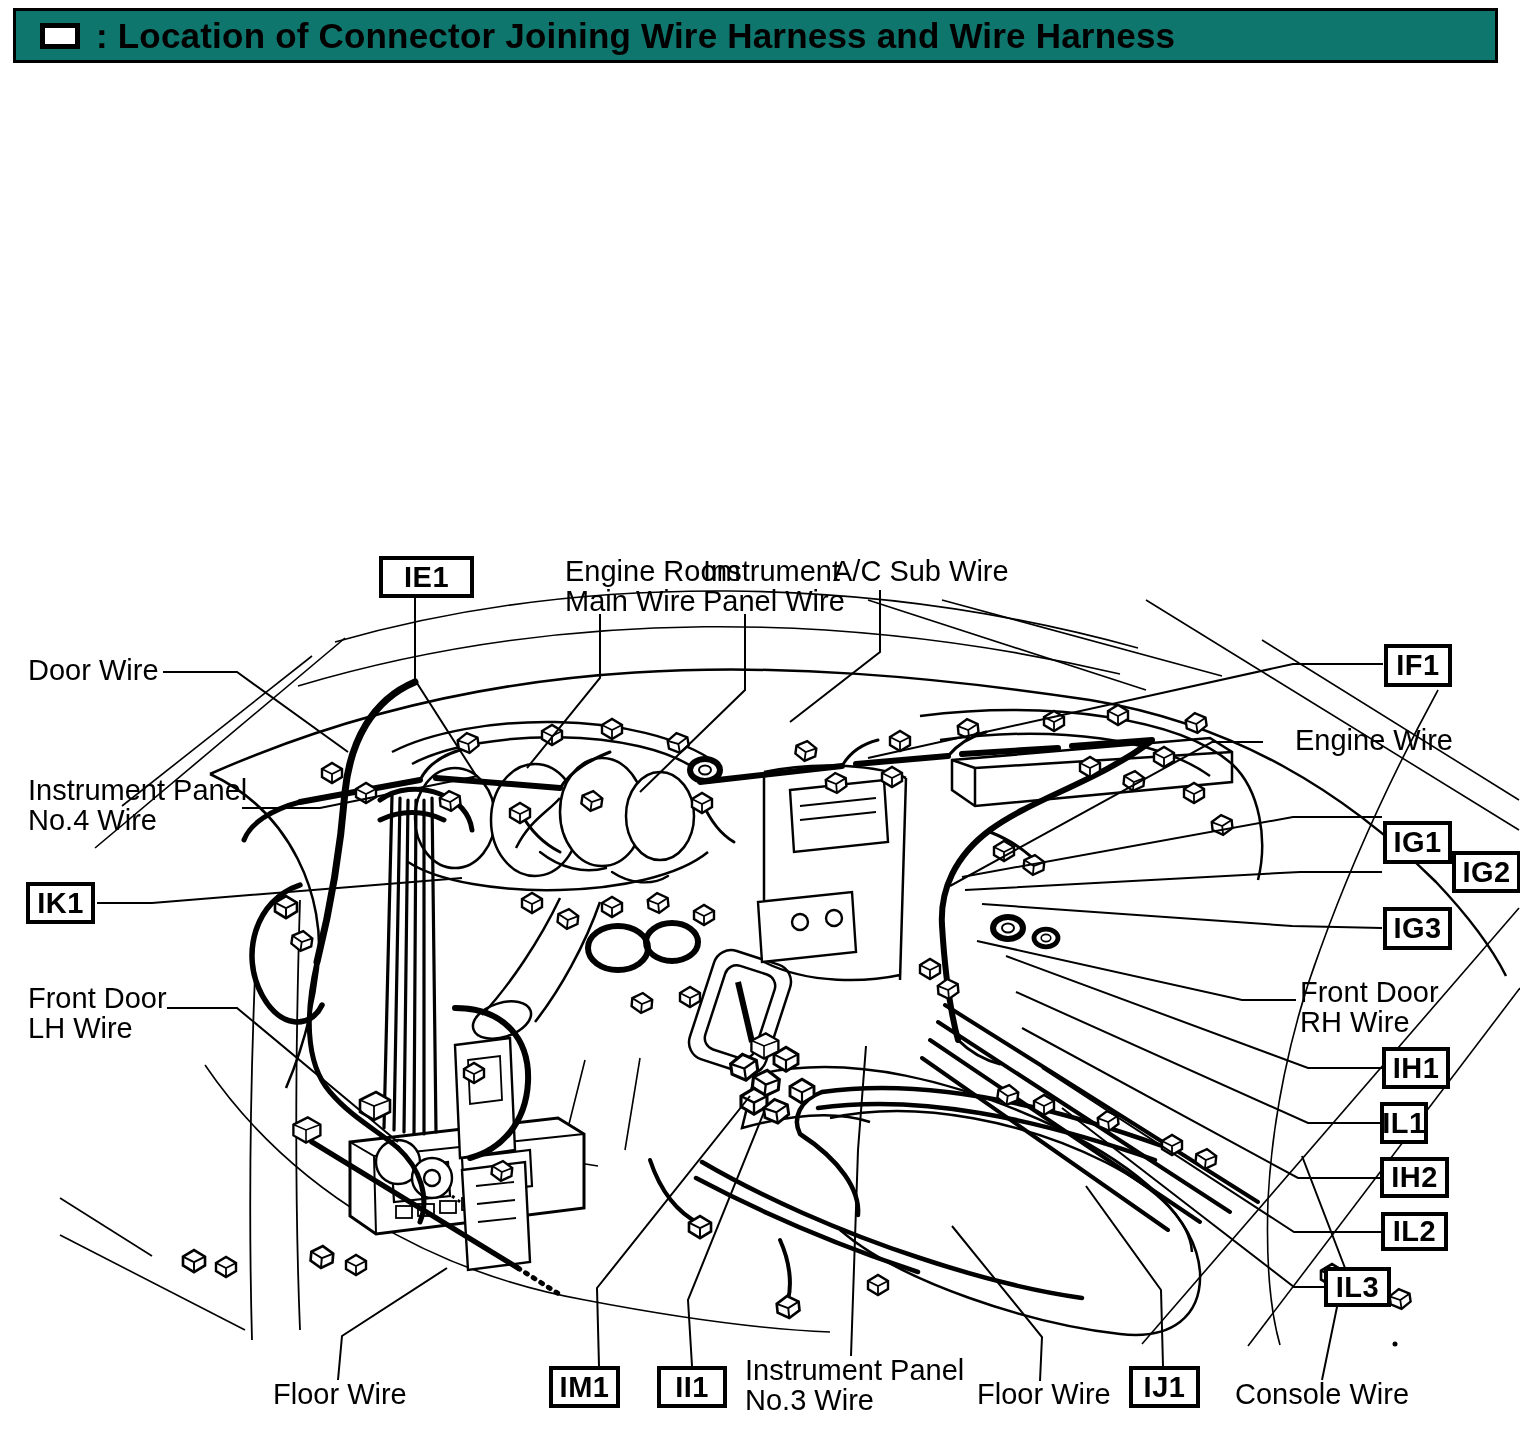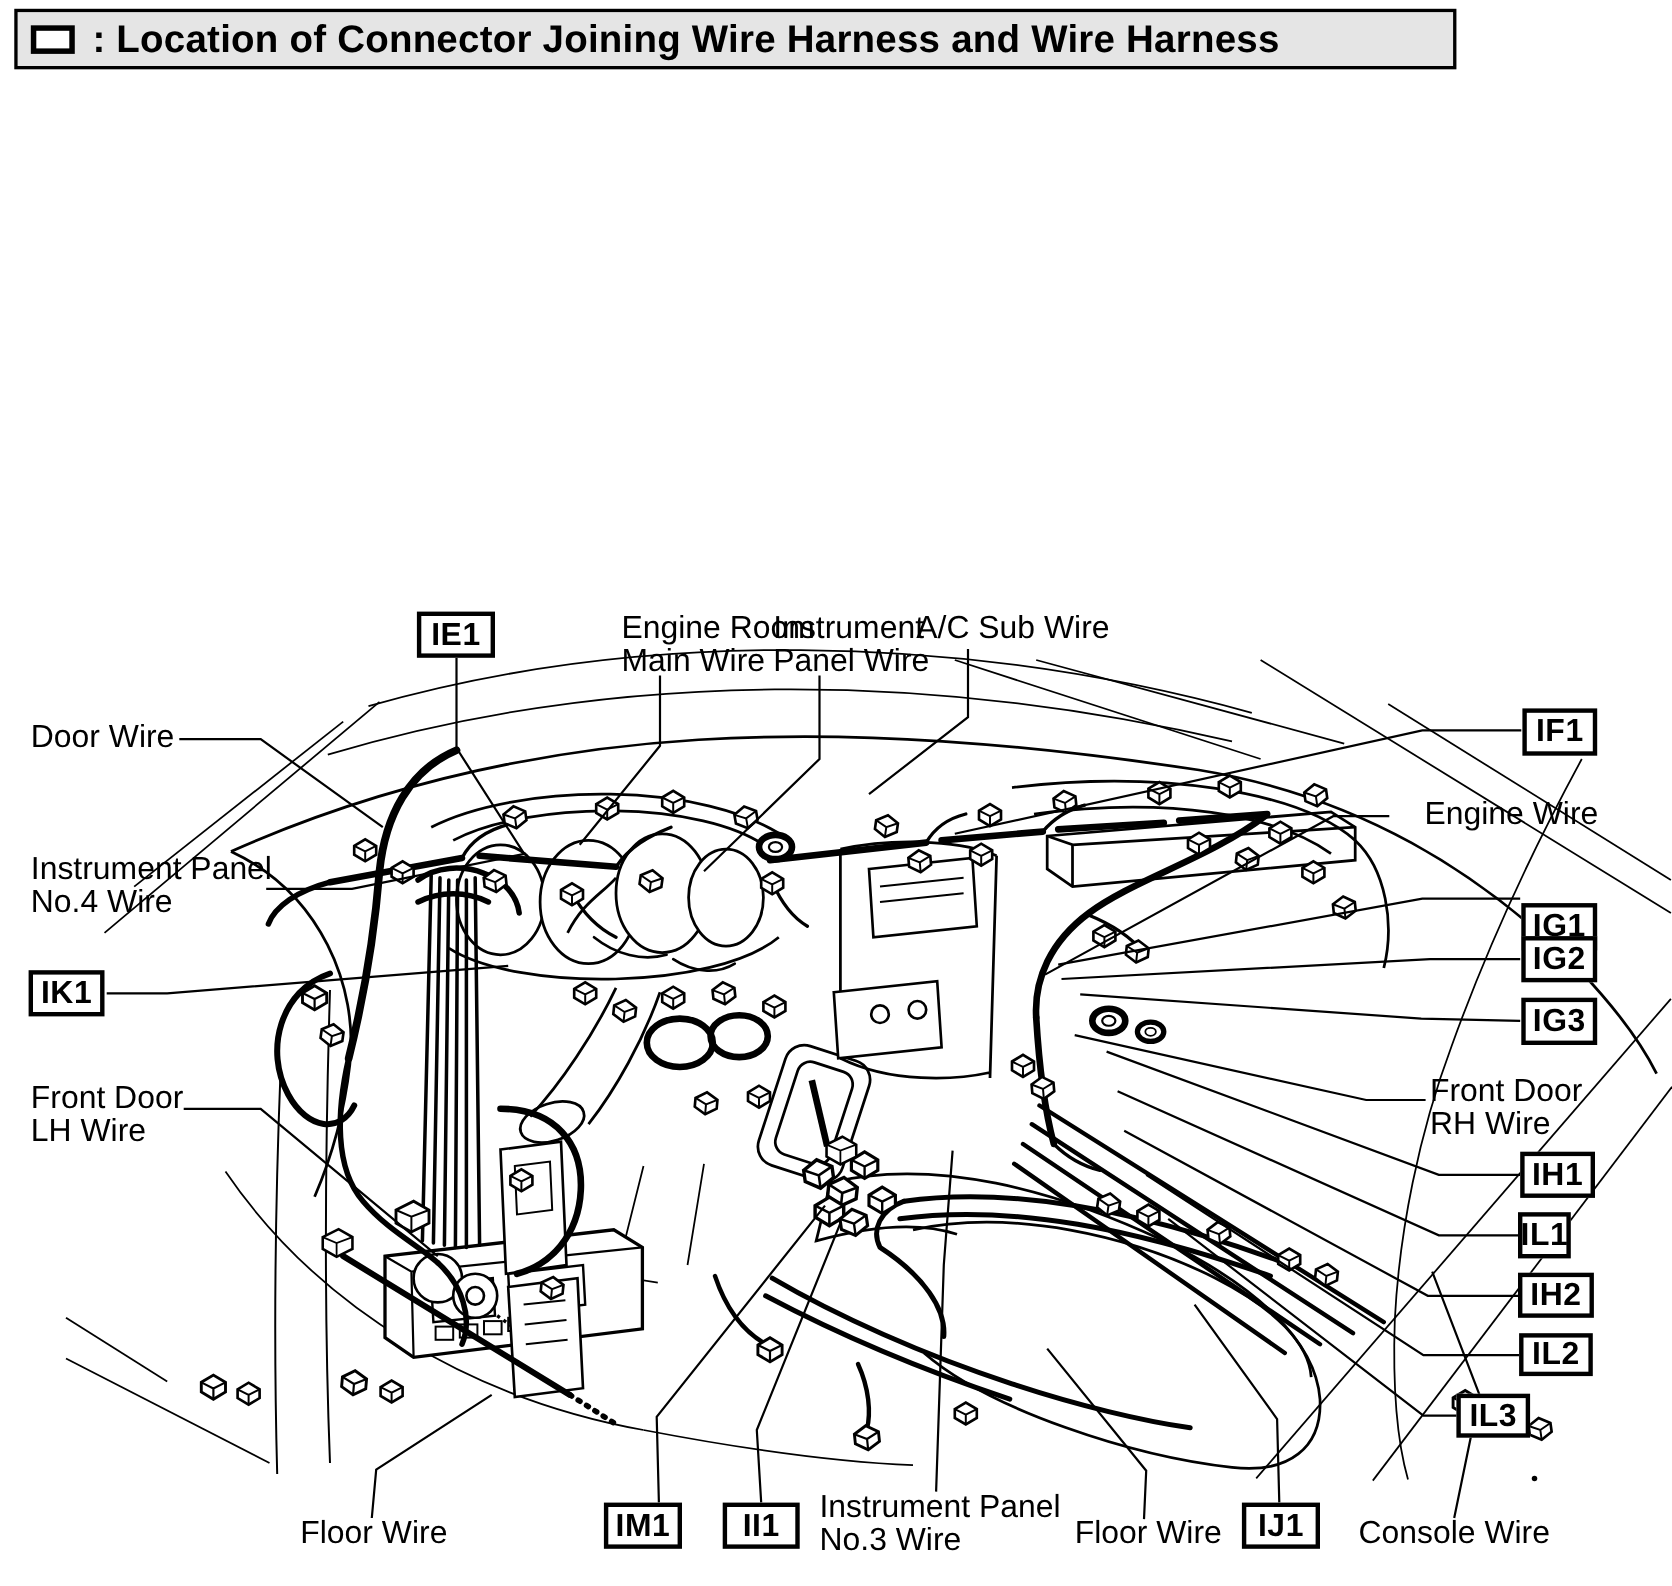--- a/index.html
+++ b/index.html
@@ -1,23 +1,23 @@
 <!DOCTYPE html>
 <html><head>
 <meta charset="utf-8">
 <style>
   html,body{margin:0;padding:0;}
   body{
     width:1520px;height:1442px;background:#ffffff;position:relative;overflow:hidden;
     font-family:"Liberation Sans",sans-serif;color:#000;
   }
   .title-bar{
-    position:absolute;left:13px;top:8px;width:1311px;height:55px;
-    border:3px solid #000;box-sizing:border-box;background:#e5e5e5;
-    display:flex;align-items:center;padding-left:12px;gap:16px;
+    position:absolute;left:13px;top:8px;width:1485px;height:55px;
+    border:3px solid #000;box-sizing:border-box;background:#0f766e;
+    display:flex;align-items:center;padding-left:24px;gap:16px;
   }
   .symbol-box{width:40px;height:26px;border:5px solid #000;box-sizing:border-box;background:#fff;flex:0 0 auto;}
   .title-text{font-weight:bold;font-size:35px;white-space:nowrap;letter-spacing:.2px;}
   svg.art{position:absolute;left:0;top:0;width:1520px;height:1442px;}
   .code-box{
     position:absolute;border:4px solid #000;background:#fff;box-sizing:border-box;
     display:flex;align-items:center;justify-content:center;
     font-weight:bold;font-size:29px;letter-spacing:.5px;
   }
   .wire-label{
@@ -272,24 +272,24 @@
     <path d="M1382,928 L1292,926 L982,904"></path>
     <path d="M1296,1000 L1242,1000 L977,941"></path>
     <path d="M1382,1068 L1308,1068 L1006,956"></path>
     <path d="M1380,1123 L1308,1123 L1016,992"></path>
     <path d="M1380,1178 L1298,1178 L1022,1028"></path>
     <path d="M1381,1232 L1294,1232 L1042,1068"></path>
     <path d="M1381,1287 L1294,1287 L1062,1108"></path>
   </g>
 </svg>
 
-<div class="code-box" style="left:379px;top:556px;width:71px;height:42px">IE1</div>
+<div class="code-box" style="left:379px;top:556px;width:95px;height:42px">IE1</div>
 <div class="code-box" style="left:1384px;top:644px;width:68px;height:43px">IF1</div>
 <div class="code-box" style="left:1383px;top:821px;width:69px;height:43px">IG1</div>
-<div class="code-box" style="left:1383px;top:851px;width:69px;height:42px">IG2</div>
+<div class="code-box" style="left:1452px;top:851px;width:69px;height:42px">IG2</div>
 <div class="code-box" style="left:1383px;top:907px;width:69px;height:43px">IG3</div>
 <div class="code-box" style="left:26px;top:882px;width:69px;height:42px">IK1</div>
 <div class="code-box" style="left:1382px;top:1047px;width:68px;height:42px">IH1</div>
 <div class="code-box" style="left:1380px;top:1102px;width:48px;height:42px">IL1</div>
 <div class="code-box" style="left:1380px;top:1157px;width:69px;height:41px">IH2</div>
 <div class="code-box" style="left:1381px;top:1212px;width:67px;height:39px">IL2</div>
 <div class="code-box" style="left:1324px;top:1267px;width:67px;height:40px">IL3</div>
 <div class="code-box" style="left:549px;top:1366px;width:71px;height:42px">IM1</div>
 <div class="code-box" style="left:657px;top:1366px;width:70px;height:42px">II1</div>
 <div class="code-box" style="left:1129px;top:1366px;width:71px;height:42px">IJ1</div>

